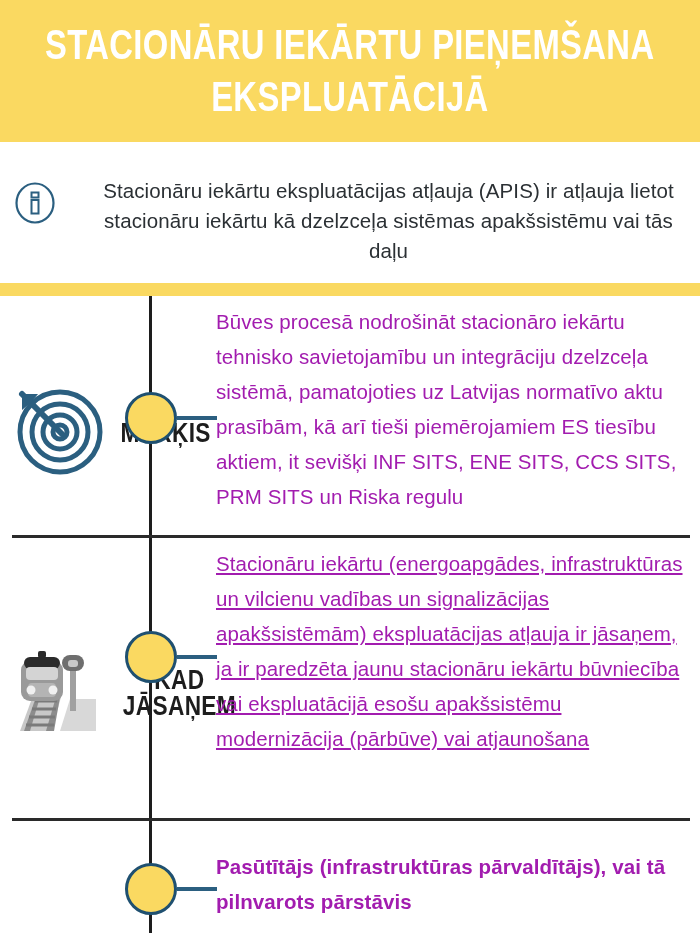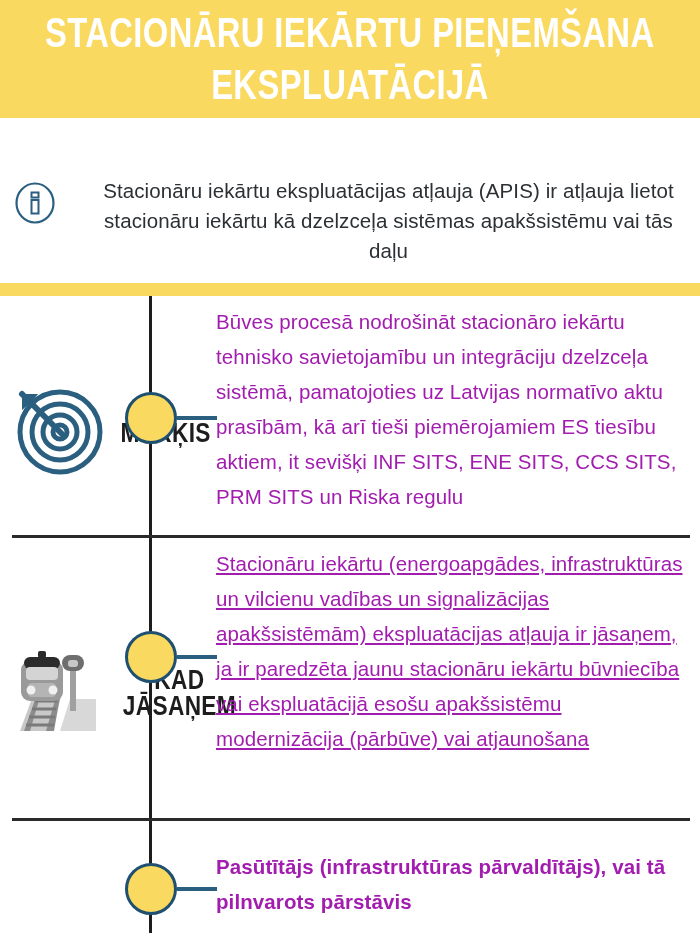--- a/index.html
+++ b/index.html
@@ -18,21 +18,21 @@
     height: 933px;
     background: #ffffff;
     overflow: hidden;
   }
 
   
   .header-banner {
     position: absolute;
     left: 0; top: 0;
     width: 700px;
-    height: 118px;
+    height: 142px;
     background: #FAD961;
     display: flex;
     flex-direction: column;
     align-items: center;
     justify-content: center;
     padding-top: 0;
   }
   .header-line {
     color: #ffffff;
     font-family: "Liberation Sans Narrow", "Liberation Sans", sans-serif;

